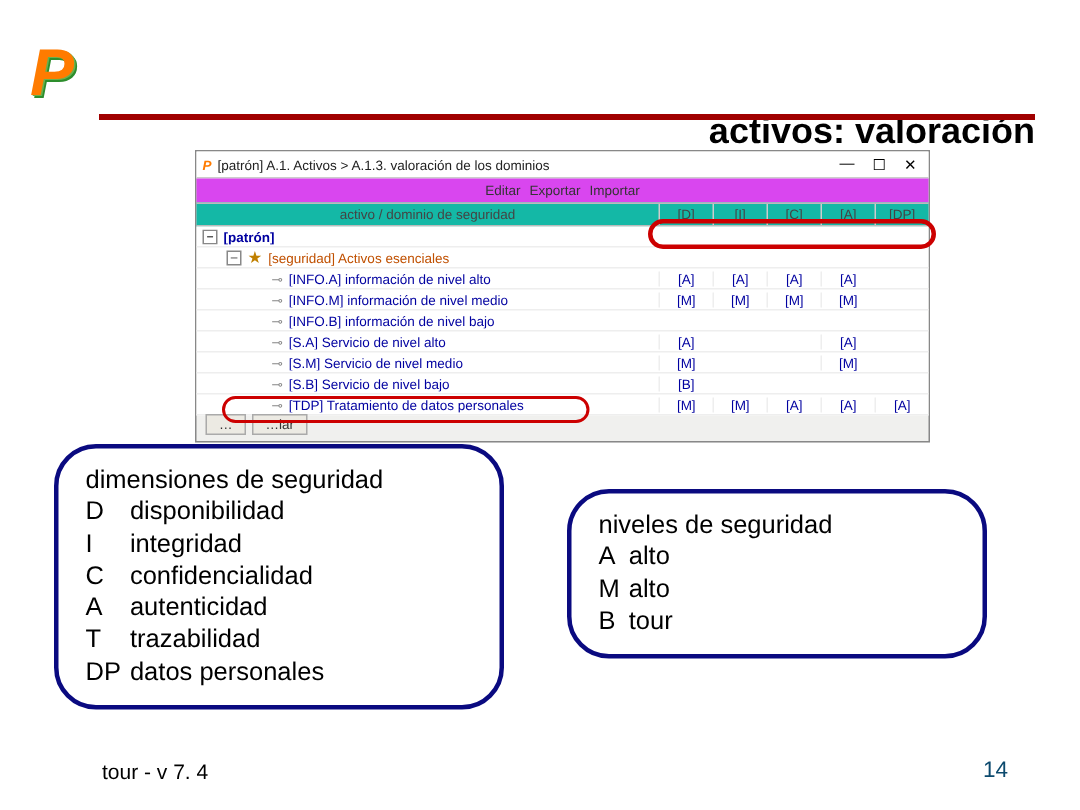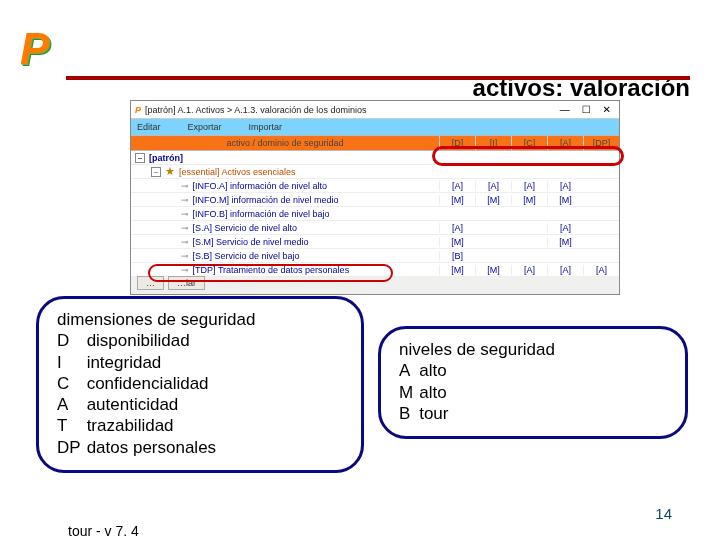--- a/index.html
+++ b/index.html
@@ -63,29 +63,30 @@
     color: #ff7b00;
     margin-right: 4px;
   }
   .titlebar-text { flex: 1; color: #222; }
   .win-controls { display: flex; gap: 12px; margin-right: 4px; font-size: 10px; }
   .win-controls span { cursor: default; }
   .menubar {
     height: 16px;
     display: flex;
     align-items: center;
-    gap: 27px;
+    gap: 6px;
     padding: 0 6px;
     color: #333;
-    background: #7dd3fc;
+    background: #d946ef;
+    justify-content: center;
   }
   .columns-header {
     height: 16px;
     display: flex;
-    background: #f97316;
+    background: #14b8a6;
     border-top: 1px solid #bbb;
     border-bottom: 1px solid #bbb;
     justify-content: flex-end;
   }
   .col-label { flex: 1; text-align: center; padding-top: 2px; color: #444; }
   .col-dim { width: 36px; text-align: center; padding-top: 2px; color: #444; border-left: 1px solid #ccc; }
   .tree-area { background: #fff; }
   .tree-row {
     height: 14px;
     display: flex;
@@ -130,26 +131,26 @@
     border-radius: 28px;
     background: #fff;
     padding: 10px 18px 12px 18px;
     font-size: 17px;
     line-height: 1.25;
     color: #000;
   }
   .callout .hdr { font-weight: normal; }
   .callout table { border-collapse: collapse; }
   .callout td { padding: 0 6px 0 0; vertical-align: top; }
-  .callout-left { top: 296px; left: 36px; width: 328px; }
-  .callout-right { top: 326px; left: 378px; width: 310px; }
+  .callout-left { top: 296px; left: 36px; width: 300px; }
+  .callout-right { top: 326px; left: 378px; width: 280px; }
 
   .footer-left {
     position: absolute;
-    bottom: 1px;
+    bottom: 18px;
     left: 68px;
     font-size: 14px;
     color: #000;
   }
   .footer-right {
     position: absolute;
     bottom: 18px;
     right: 48px;
     font-size: 15px;
     color: #0c4a6e;
@@ -206,21 +207,21 @@
       <div class="dim-cell"></div>
         <div class="dim-cell"></div>
         <div class="dim-cell"></div>
         <div class="dim-cell"></div>
         <div class="dim-cell"></div>
     </div>
     <div class="tree-row cat">
       <div class="tree-cell indent1">
           <span class="toggle">–</span>
           <span class="icon-star">★</span>
-          <span>[essential] Activos esenciales</span>
+          <span>[seguridad] Activos esenciales</span>
         </div>
       <div class="dim-cell"></div>
         <div class="dim-cell"></div>
         <div class="dim-cell"></div>
         <div class="dim-cell"></div>
         <div class="dim-cell"></div>
     </div>
     <div id="rows">
         <div class="tree-row">
           <div class="tree-cell indent2">

